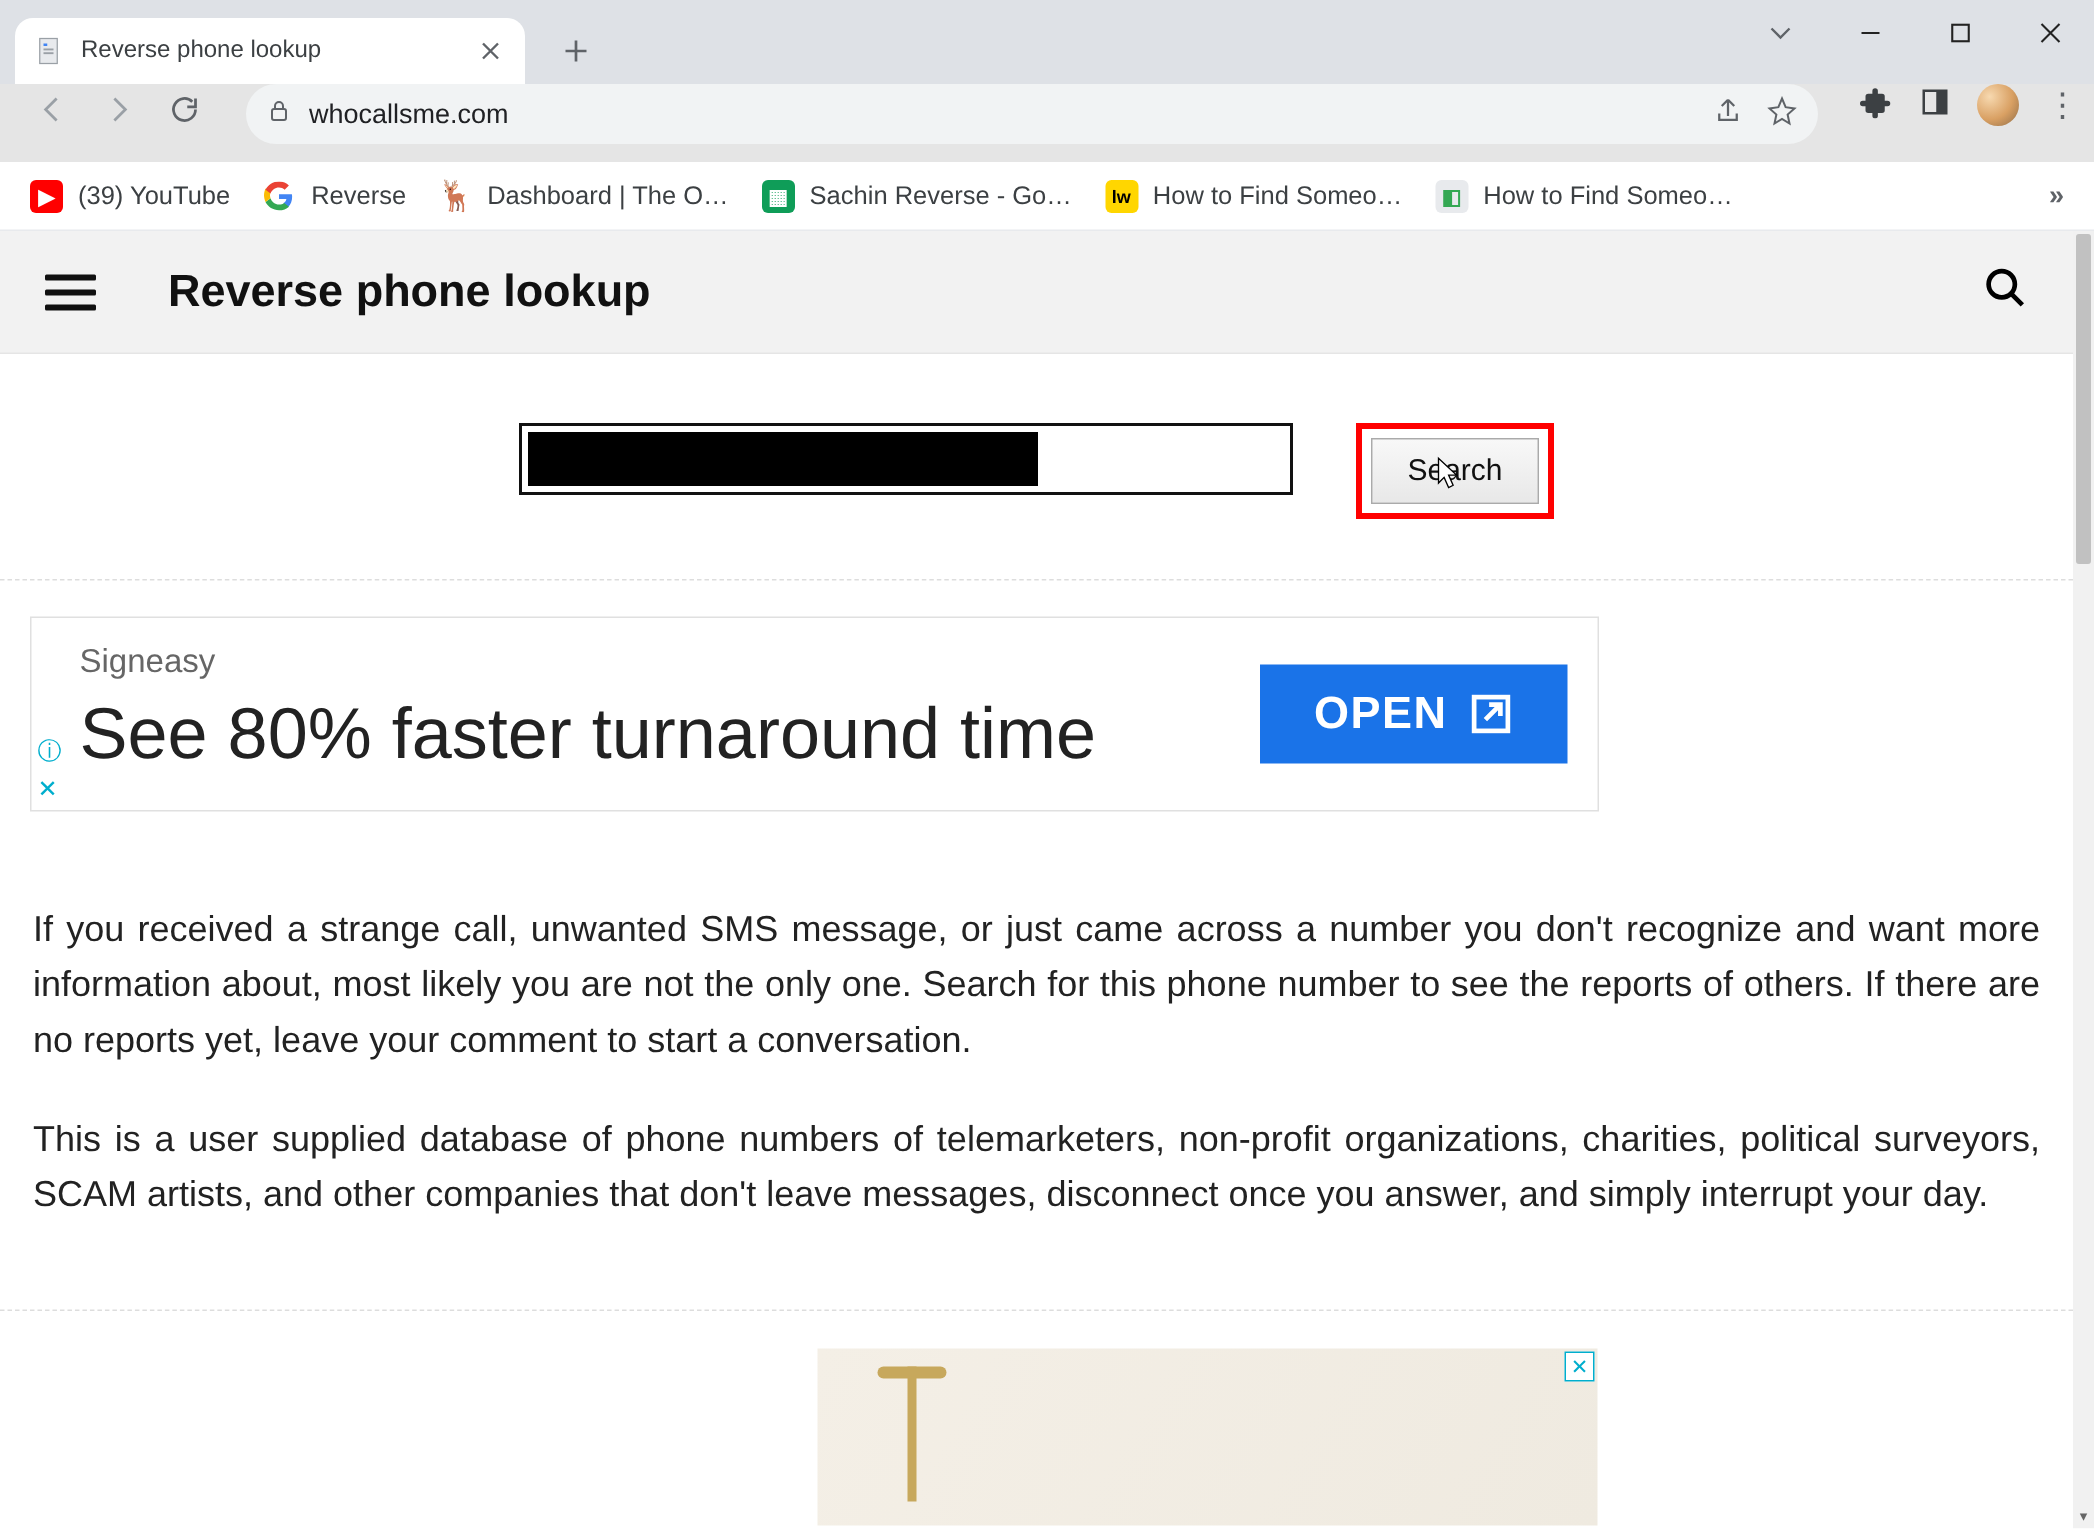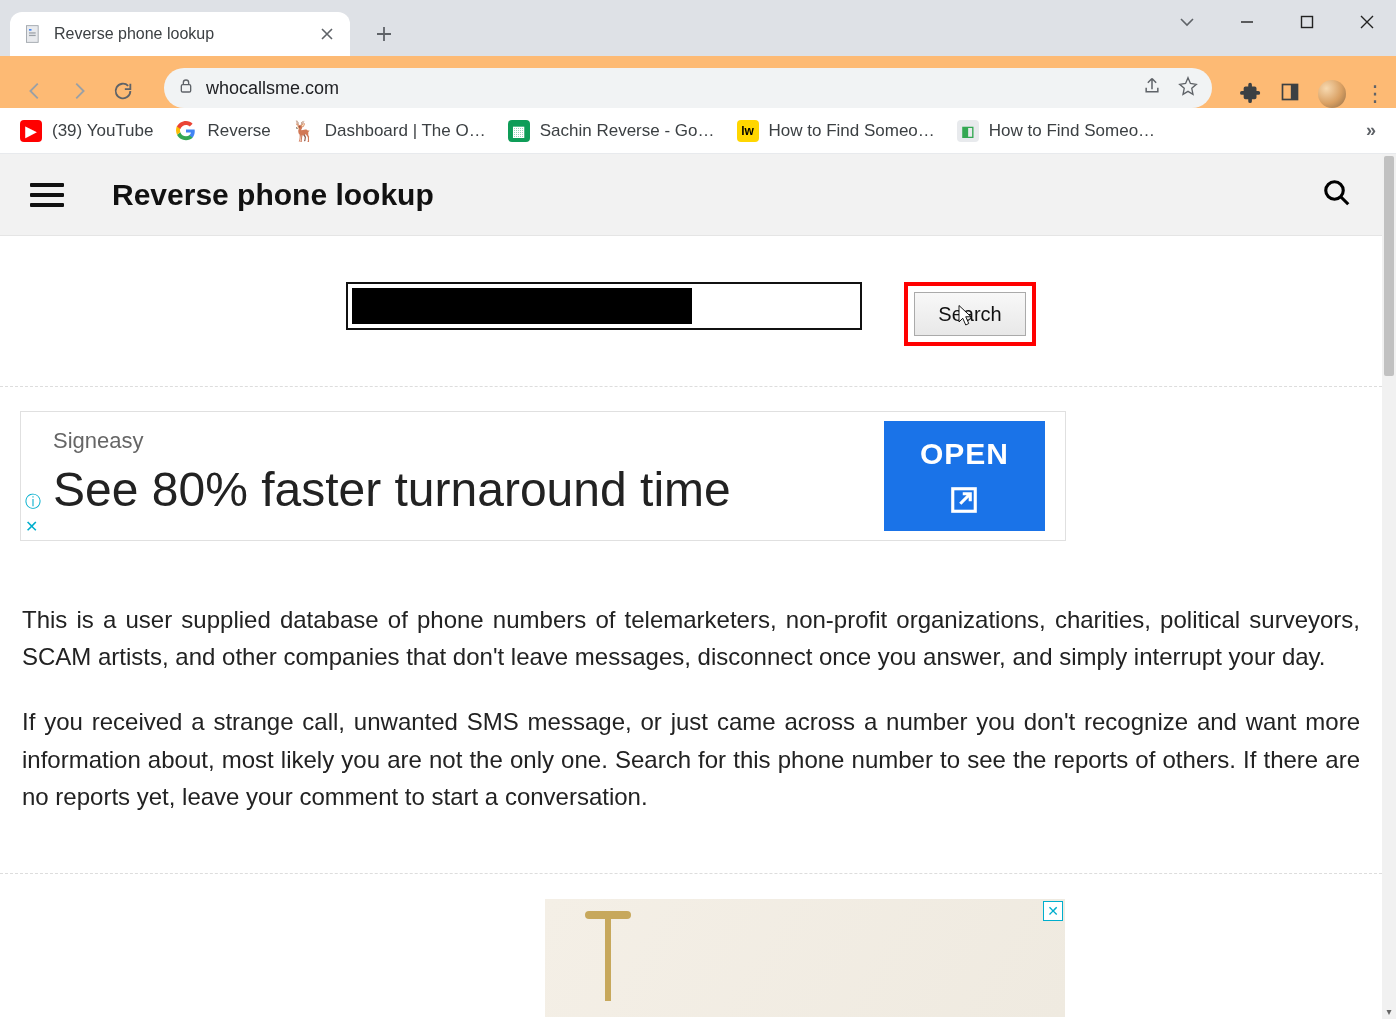--- a/index.html
+++ b/index.html
@@ -10,21 +10,21 @@
   .tab { background: #fff; height: 44px; width: 340px; border-top-left-radius: 12px; border-top-right-radius: 12px; margin-left: 10px; display: flex; align-items: center; padding: 0 14px; gap: 10px; }
   .tab .favicon { width: 20px; height: 20px; display: flex; align-items: center; justify-content: center; }
   .favicon svg { width: 20px; height: 20px; }
   .tab-title { flex: 1; font-size: 16px; color: #3c4043; white-space: nowrap; overflow: hidden; text-overflow: ellipsis; }
   .tab-close { width: 18px; height: 18px; color: #5f6368; display:flex; align-items:center; justify-content:center; font-size:18px; }
   .newtab { width: 32px; height: 32px; margin-left: 18px; margin-bottom: 6px; display:flex; align-items:center; justify-content:center; color:#5f6368; font-size:22px;}
   .wincontrols { position: absolute; right: 6px; top: 2px; display:flex; gap: 14px; align-items:center; }
   .wincontrols .ctl { width: 46px; height: 40px; display:flex; align-items:center; justify-content:center; color:#3c4043; }
   .wincontrols .chev { width:46px; height:40px; display:flex;align-items:center;justify-content:center;color:#5f6368;}
 
-  .toolbar { background:#fdba74; height: 52px; display:flex; align-items:flex-end; padding: 0 10px 0 18px; gap: 10px; }
+  .toolbar { background:#e5e5e5; height: 52px; display:flex; align-items:flex-start; padding: 0 10px 0 18px; gap: 10px; }
   .nav-icn { width:34px; height:34px; display:flex; align-items:center; justify-content:center; color:#9aa0a6; }
   .nav-icn.enabled { color:#5f6368; }
   .omnibox { flex:1; background:#f1f3f4; border-radius: 22px; height: 40px; margin: 0 6px 0 14px; display:flex; align-items:center; padding: 0 14px; gap: 12px; color:#5f6368; }
   .lock { color:#5f6368; }
   .urltxt { font-size: 18px; color:#202124; }
   .omx-right { margin-left:auto; display:flex; gap:16px; align-items:center; color:#5f6368; }
   .tb-right { display:flex; align-items:center; gap:18px; padding-left:12px; color:#3c4043; }
   .avatar { width:28px; height:28px; border-radius:50%; background: radial-gradient(circle at 30% 30%, #f7d9b0, #d9a063 55%, #8e6b46); }
   .kebab { font-size:22px; letter-spacing:0; color:#5f6368; }
 
@@ -56,21 +56,21 @@
   .search-area { padding: 46px 0 40px; display:flex; justify-content:center; gap: 14px; border-bottom: 1px dashed #ddd; }
   .phone-input { width: 516px; height: 48px; border: 2px solid #111; background:#fff; position:relative; }
   .phone-input .redact { position:absolute; left:4px; top:4px; bottom:4px; width:340px; background:#000; }
   .search-btn-wrap { border: 4px solid #ff0000; padding: 6px; position:relative;margin-left:28px; }
   .search-btn { width: 112px; height: 44px; background: linear-gradient(#f8f8f8,#e8e8e8); border:1px solid #aaa; font-size:20px; color:#111; display:flex; align-items:center; justify-content:center; cursor:pointer; }
   .cursor { position:absolute; left:48px; top:18px; width:18px; height:24px; pointer-events:none; }
 
   .ad1 { margin: 24px 20px 0; border:1px solid #e0e0e0; width:1046px; height:130px; position:relative; display:flex; align-items:center; padding: 0 20px 0 32px; }
   .ad1 .brand { font-size:22px; color:#666; position:absolute; top:16px; left:32px; }
   .ad1 .headline { font-size:48px; font-weight:500; color:#222; margin-top:26px;}
-  .ad1 .openbtn { margin-left:auto; background:#1a73e8; color:#fff; font-size:30px; font-weight:700; padding: 16px 36px; display:flex; align-items:center; gap:14px; letter-spacing:1px;flex-direction:column;}
+  .ad1 .openbtn { margin-left:auto; background:#1a73e8; color:#fff; font-size:30px; font-weight:700; padding: 16px 36px; display:flex; align-items:center; gap:14px; letter-spacing:1px;}
   .ad1 .openbtn svg { width:30px; height:30px; stroke:#fff; }
   .ad-badge { position:absolute; left:4px; bottom:4px; display:flex; flex-direction:column; gap:4px; color:#00aecd; font-size:16px;}
   .ad-badge .x { color:#00aecd; }
 
   .body-copy { padding: 60px 22px 30px; border-bottom: 1px dashed #ddd; }
   .body-copy p { font-size:24px; color:#222; line-height:1.55; text-align:justify; margin-bottom: 28px; }
 
   .ad2 { margin: 24px 20px 0; width:1046px; height:120px; position:relative; border:1px solid #fff; display:flex; }
   .ad2 .left { flex:1; }
   .ad2 .right { width:520px; background: linear-gradient(120deg,#f4efe6,#efeae0); position:relative; }
@@ -248,22 +248,22 @@
     <div class="openbtn">
       <span>OPEN</span>
       <svg viewBox="0 0 24 24" fill="none">
           <rect x="3" y="3" width="18" height="18" stroke="currentColor" stroke-width="2.5"></rect>
           <path d="M9 15l8-8M17 13V7h-6" stroke="currentColor" stroke-width="2.5"></path>
         </svg>
     </div>
   </div>
 
   <div class="body-copy">
+    <p>If you received a strange call, unwanted SMS message, or just came across a number you don't recognize and want more information about, most likely you are not the only one. Search for this phone number to see the reports of others. If there are no reports yet, leave your comment to start a conversation.</p>
     <p>This is a user supplied database of phone numbers of telemarketers, non-profit organizations, charities, political surveyors, SCAM artists, and other companies that don't leave messages, disconnect once you answer, and simply interrupt your day.</p>
-    <p>If you received a strange call, unwanted SMS message, or just came across a number you don't recognize and want more information about, most likely you are not the only one. Search for this phone number to see the reports of others. If there are no reports yet, leave your comment to start a conversation.</p>
   </div>
 
   <div class="ad2">
     <div class="left"></div>
     <div class="right">
       <div class="faucet"></div>
       <div class="closex">✕</div>
     </div>
   </div>
 

